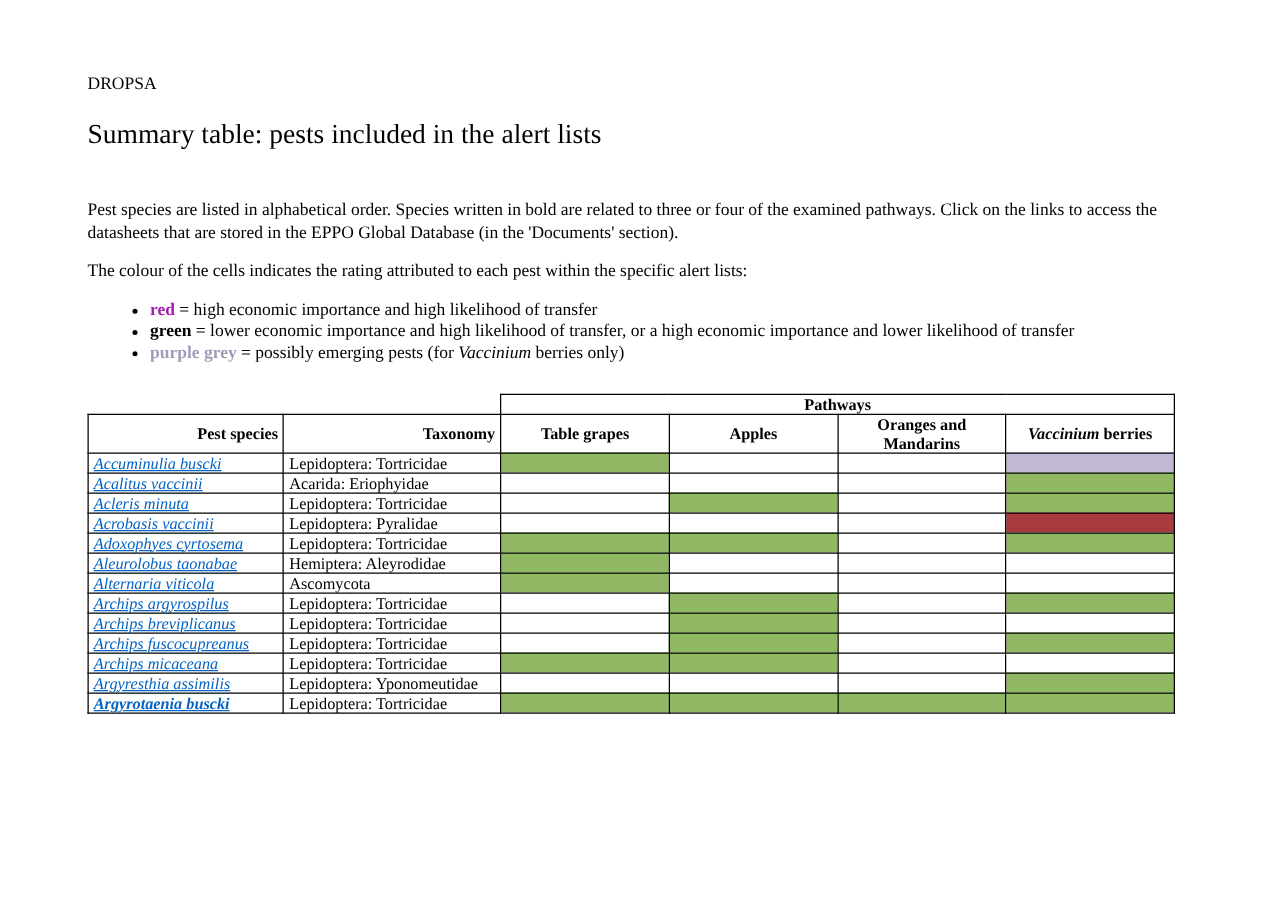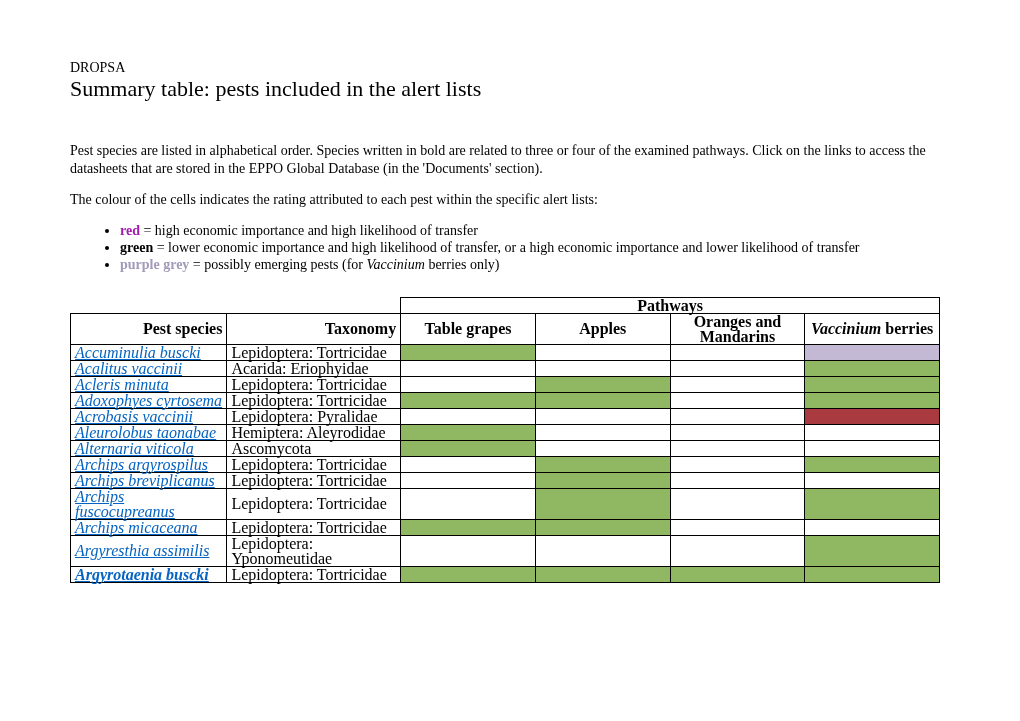--- a/index.html
+++ b/index.html
@@ -5,20 +5,21 @@
   body {
     font-family: "Times New Roman", Times, serif;
     background: #fff;
     margin: 0;
     padding: 60px 70px;
     font-size: 14px;
     color: #000;
   }
   .header-label {
     font-size: 14px;
+    margin-bottom: 18px;
   }
   h1 {
     font-size: 22px;
     font-weight: normal;
     margin: 0 0 40px 0;
   }
   p {
     margin: 0 0 14px 0;
     line-height: 1.25;
   }
@@ -31,21 +32,21 @@
   }
   .red { color: #a21caf; font-weight: bold; }
   .green { color: #000000; font-weight: bold; }
   .purple { color: #a29ab8; font-weight: bold; }
   .italic { font-style: italic; }
 
   table {
     border-collapse: collapse;
     width: 100%;
     max-width: 870px;
-    font-size: 16px;
+    font-size: 13px;
   }
   th, td {
     border: 1px solid #000;
     padding: 0 4px;
     text-align: left;
     height: 15px;
     line-height: 15px;
     vertical-align: middle;
   }
   th {
@@ -142,36 +143,36 @@
       </tr>
       <tr>
         <td class="species"><a href="#">Acleris minuta</a></td>
         <td>Lepidoptera: Tortricidae</td>
         <td></td>
         <td class="swatch-green"></td>
         <td></td>
         <td class="swatch-green"></td>
       </tr>
       <tr>
-        <td class="species"><a href="#">Adoxophyes cyrtosema</a></td>
-        <td>Lepidoptera: Tortricidae</td>
-        <td class="swatch-green"></td>
-        <td class="swatch-green"></td>
-        <td></td>
-        <td class="swatch-green"></td>
-      </tr>
-      <tr>
         <td class="species"><a href="#">Acrobasis vaccinii</a></td>
         <td>Lepidoptera: Pyralidae</td>
         <td></td>
         <td></td>
         <td></td>
         <td class="swatch-red"></td>
       </tr>
       <tr>
+        <td class="species"><a href="#">Adoxophyes cyrtosema</a></td>
+        <td>Lepidoptera: Tortricidae</td>
+        <td class="swatch-green"></td>
+        <td class="swatch-green"></td>
+        <td></td>
+        <td class="swatch-green"></td>
+      </tr>
+      <tr>
         <td class="species"><a href="#">Aleurolobus taonabae</a></td>
         <td>Hemiptera: Aleyrodidae</td>
         <td class="swatch-green"></td>
         <td></td>
         <td></td>
         <td></td>
       </tr>
       <tr>
         <td class="species"><a href="#">Alternaria viticola</a></td>
         <td>Ascomycota</td>

